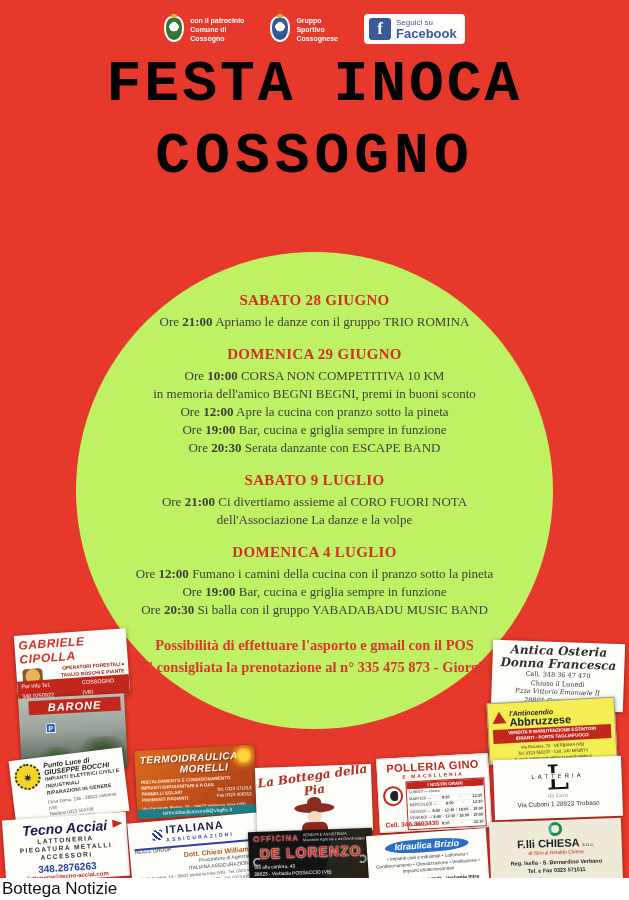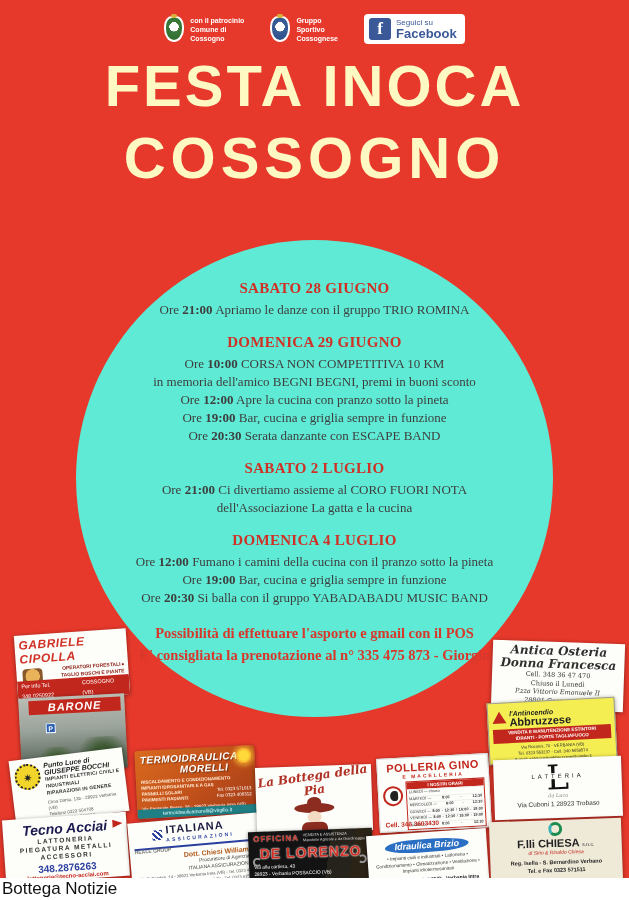--- a/index.html
+++ b/index.html
@@ -12,27 +12,27 @@
   .crest{width:20px;height:26px;border-radius:40% 40% 50% 50%;border:2px solid #fff;background:radial-gradient(circle at 50% 40%,#fff 30%,#3a7a3a 31%,#2d6b2d 100%);position:relative;}
   .crest:before{content:"";position:absolute;top:-4px;left:5px;width:6px;height:4px;background:#d8b13a;border-radius:2px;}
   .crest.blue{background:radial-gradient(circle at 50% 40%,#fff 30%,#3a5f9a 31%,#274a80 100%);}
   .hdr-txt{font-size:7px;line-height:9px;font-weight:bold;}
   .fb-badge{background:#fff;border-radius:4px;display:flex;align-items:center;gap:5px;padding:4px 8px 4px 5px;}
   .fb-f{width:22px;height:22px;background:#3b5998;border-radius:3px;color:#fff;font:bold 17px/22px "Liberation Serif",serif;text-align:center;}
   .fb-txt{color:#3b5998;font-size:8px;line-height:9px;}
   .fb-txt b{font-size:13px;line-height:13px;display:block;}
 
   
-  .title-line{position:absolute;width:100%;text-align:center;color:#fef9c3;font-weight:bold;letter-spacing:3px;}
+  .title-line{position:absolute;width:100%;text-align:center;color:#000000;font-weight:bold;letter-spacing:3px;font-family:Liberation Mono, monospace;}
   .t1{top:52px;font-size:58px;}
   .t2{top:124px;font-size:58px;letter-spacing:5px;}
   .dates{position:absolute;top:196px;width:100%;text-align:center;color:#fff;font-weight:bold;font-size:36px;white-space:pre;}
 
   
-  .circle{position:absolute;left:76px;top:240px;width:477px;height:477px;border-radius:50%;background:#5eead4;}
+  .circle{position:absolute;left:76px;top:252px;width:477px;height:477px;border-radius:50%;background:#bef264;}
   .sched{position:absolute;inset:0;text-align:center;padding-top:40px;font-family:"Liberation Serif",serif;}
   .day{margin-bottom:15px;}
   .day-heading{font-weight:bold;font-size:15px;color:#d03127;margin-bottom:4px;letter-spacing:.3px;}
   .day-line{font-size:13px;line-height:18px;color:#3e3e3e;}
   .day-line b{font-weight:bold;}
   .circ-footer{margin-top:8px;}
   .circ-footer div{font-weight:bold;font-size:14.5px;line-height:22px;color:#d8382c;}
 
   
   .card{position:absolute;background:#fdfdfa;box-shadow:0 1px 4px rgba(0,0,0,.45);overflow:hidden;}
@@ -218,24 +218,24 @@
         <div class="day-heading">DOMENICA 29 GIUGNO</div>
         <div>
             <div class="day-line">Ore <b>10:00</b> CORSA NON COMPETITIVA 10 KM</div>
             <div class="day-line">in memoria dell'amico BEGNI BEGNI, premi in buoni sconto</div>
             <div class="day-line">Ore <b>12:00</b> Apre la cucina con pranzo sotto la pineta</div>
             <div class="day-line">Ore <b>19:00</b> Bar, cucina e griglia sempre in funzione</div>
             <div class="day-line">Ore <b>20:30</b> Serata danzante con ESCAPE BAND</div>
           </div>
       </div>
       <div class="day">
-        <div class="day-heading">SABATO 2 LUGLIO</div>
+        <div class="day-heading">SABATO 9 LUGLIO</div>
         <div>
             <div class="day-line">Ore <b>21:00</b> Ci divertiamo assieme al CORO FUORI NOTA</div>
-            <div class="day-line">dell'Associazione La gatta e la cucina</div>
+            <div class="day-line">dell'Associazione La danze e la volpe</div>
           </div>
       </div>
       <div class="day">
         <div class="day-heading">DOMENICA 4 LUGLIO</div>
         <div>
             <div class="day-line">Ore <b>12:00</b> Fumano i camini della cucina con il pranzo sotto la pineta</div>
             <div class="day-line">Ore <b>19:00</b> Bar, cucina e griglia sempre in funzione</div>
             <div class="day-line">Ore <b>20:30</b> Si balla con il gruppo YABADABADU MUSIC BAND</div>
           </div>
       </div>

